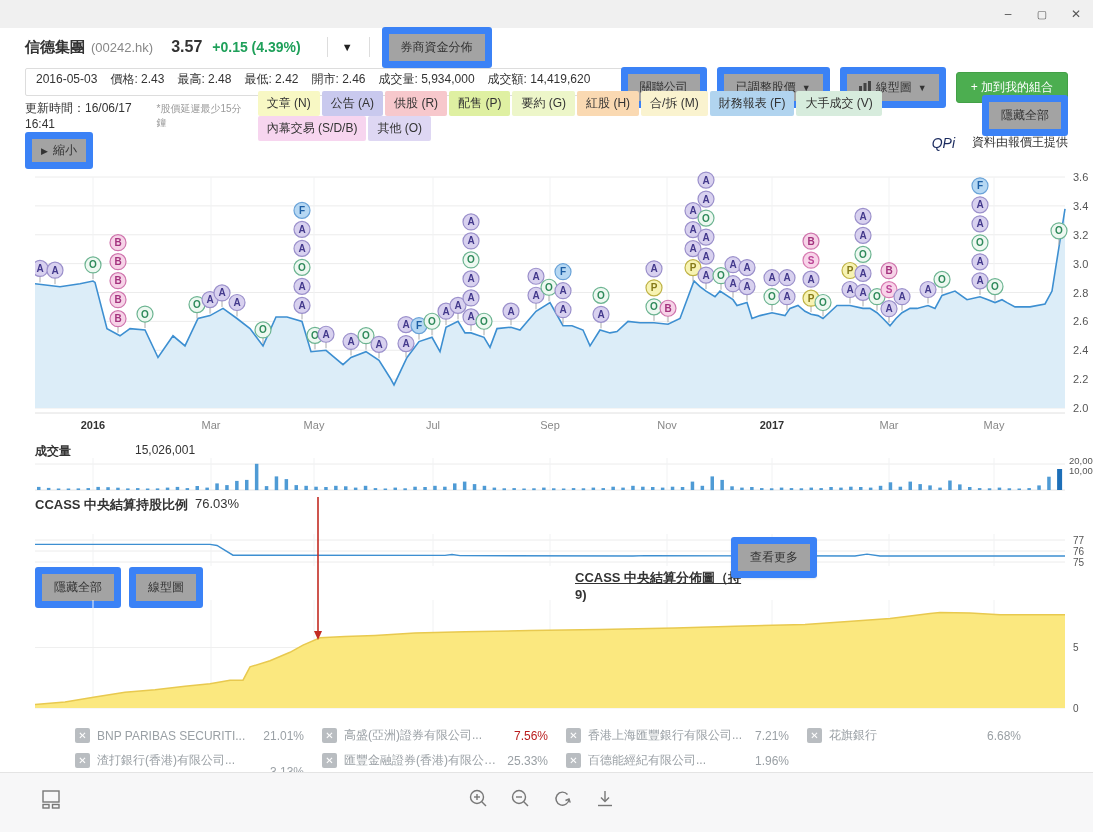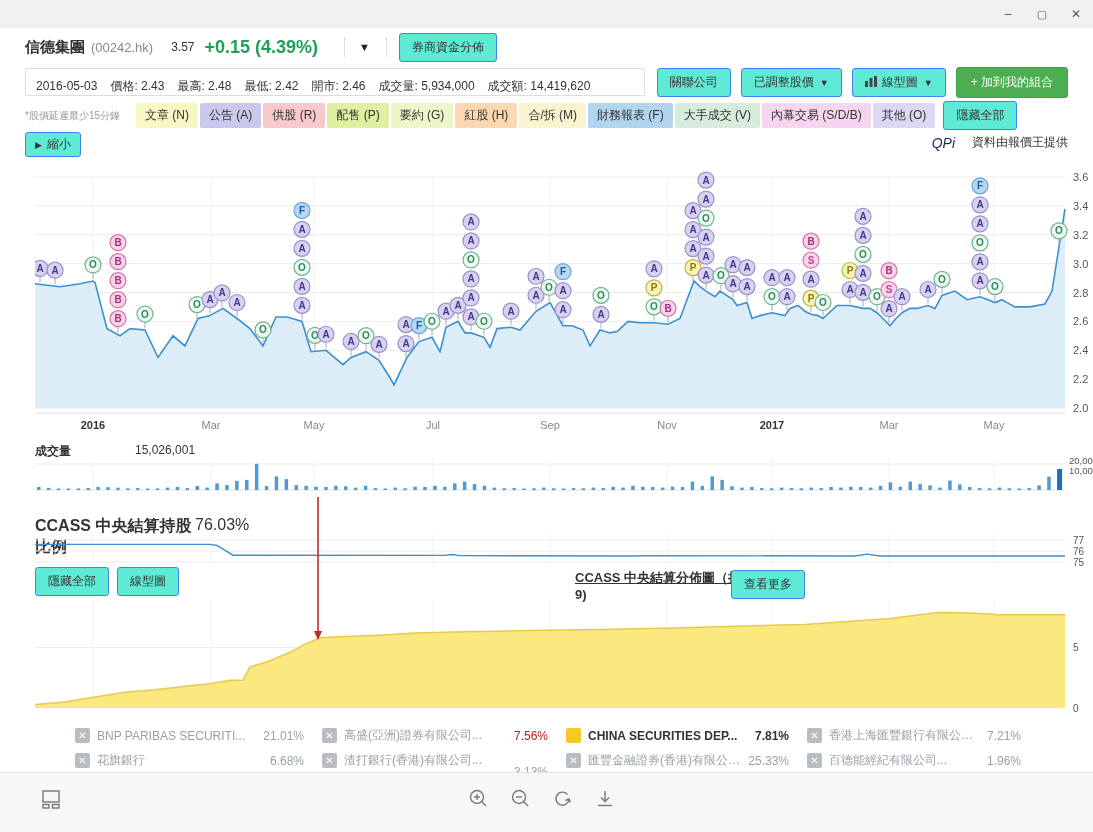--- a/index.html
+++ b/index.html
@@ -7,58 +7,58 @@
        font-family:"Liberation Sans",sans-serif;color:#333;overflow:hidden}
   .abs{position:absolute}
   
   .titlebar{position:absolute;top:0;left:0;width:1093px;height:28px;background:#f0f0f0}
   .win-btn{position:absolute;top:0;width:34px;height:28px;display:flex;align-items:center;
            justify-content:center;color:#555;font-size:12px;cursor:default}
   
   .header{position:absolute;top:30px;left:25px;right:25px;height:34px;display:flex;align-items:center}
   .h-title{font-size:15px;font-weight:bold;margin-right:6px}
   .h-code{font-size:13px;color:#888;margin-right:18px}
-  .h-price{font-size:12px;font-weight:normal;margin-right:10px}
-  .h-change{font-size:18px;font-weight:bold;margin-right:14px}
+  .h-price{font-size:16px;font-weight:bold;margin-right:10px}
+  .h-change{font-size:14px;font-weight:bold;margin-right:14px}
   .h-div{width:1px;height:20px;background:#ddd;margin:0 12px}
   .h-stat{font-size:13px;margin-right:16px;white-space:nowrap}
   .h-caret{font-size:11px;color:#222;margin:0 4px 0 2px}
-  .btn{display:inline-flex;align-items:center;justify-content:center;background:#5eead4;
-       border:1px solid #3b82f6;border-radius:3px;font-size:12px;color:#333;padding:5px 12px;
+  .btn{display:inline-flex;align-items:center;justify-content:center;background:#a3a3a3;
+       border:7px solid #3b82f6;border-radius:3px;font-size:12px;color:#333;padding:5px 12px;
        white-space:nowrap;cursor:pointer}
   
   .infobar{position:absolute;top:68px;left:25px;width:620px;height:28px;border:1px solid #ddd;
-           border-radius:2px;display:flex;align-items:flex-end;padding:0 10px;box-sizing:border-box}
+           border-radius:2px;display:flex;align-items:flex-start;padding:0 10px;box-sizing:border-box}
   .i-stat{font-size:12px;margin-right:13px;white-space:nowrap}
   .infobtns{position:absolute;top:67px;right:25px;display:flex;gap:10px;align-items:center}
   .btn-green{background:#4cae50;border:1px solid #43a047;color:#fff;font-size:12px;
              border-radius:3px;padding:6px 14px;cursor:pointer}
   .bars-ico{display:inline-block;margin-right:5px}
   
   .filterbar{position:absolute;top:103px;left:25px;right:25px;height:25px;display:flex;align-items:center}
   .f-update{font-size:12px;color:#333;margin-right:6px}
   .f-note{font-size:10px;color:#999;margin-right:16px}
   .tag{display:inline-block;font-size:12px;color:#333;padding:4px 9px;margin-right:2px;
        border-radius:2px;cursor:pointer;white-space:nowrap}
   .hideall{margin-left:6px}
   
   .shrink{position:absolute;top:132px;left:25px}
   .provider{position:absolute;top:134px;right:25px;font-size:12px;color:#333;display:flex;align-items:center}
   .qpi{font-weight:normal;font-style:italic;color:#1a2a5e;font-size:14px;margin-right:17px}
   
   .chart-svg{position:absolute;left:35px}
   .vol-head{position:absolute;top:443px;left:35px;font-size:12px;display:flex}
   .vol-label{font-weight:bold;width:100px}
-  .ccass-head{position:absolute;top:516px;left:35px;font-size:16px;display:flex}
+  .ccass-head{position:absolute;top:496px;left:35px;font-size:13px;display:flex}
   .ccass-label{font-weight:bold;width:160px}
   .sec-btns{position:absolute;top:567px;left:35px;display:flex;gap:8px}
   .dist-title{position:absolute;top:569px;left:575px;font-size:13px;font-weight:bold;
               text-decoration:underline;white-space:nowrap}
   .dist-title2{position:absolute;top:587px;left:575px;font-size:13px;font-weight:bold}
-  .more-btn{position:absolute;top:570px;left:731px;box-shadow:0 1px 2px rgba(0,0,0,.08)}
+  .more-btn{position:absolute;top:537px;left:731px;box-shadow:0 1px 2px rgba(0,0,0,.08)}
   
   .legend{position:absolute;top:723px;left:75px;width:960px;display:grid;
           grid-template-columns:243px 240px 237px 228px;grid-auto-rows:25px;column-gap:4px}
   .lg-cell{display:flex;align-items:center;font-size:12px;overflow:hidden}
   .lg-ico{width:15px;height:15px;border-radius:2px;margin-right:7px;flex:0 0 15px;
           display:flex;align-items:center;justify-content:center;font-size:10px;color:#fff;cursor:pointer}
   .lg-name{flex:1;white-space:nowrap;overflow:hidden;text-overflow:ellipsis;margin-right:8px}
   .lg-pct{white-space:nowrap;padding-right:14px}
   
   .bottombar{position:absolute;top:772px;left:0;width:1093px;height:60px;background:#f7f7f8;
@@ -103,20 +103,21 @@
           <rect x="9" y="0" width="3" height="11" fill="#444"></rect>
         </svg>
     </span>
     <span>線型圖</span>
     <span style="font-size:9px;margin-left:6px">▼</span>
   </button>
   <button class="btn-green">+ 加到我的組合</button>
 </div>
 
 <div class="filterbar">
+  <span class="f-update">更新時間：16/06/17 16:41</span>
   <span class="f-note">*股價延遲最少15分鐘</span>
   <span id="tags"><span class="tag" style="background: rgb(248, 248, 196);">文章 (N)</span><span class="tag" style="background: rgb(201, 201, 238);">公告 (A)</span><span class="tag" style="background: rgb(247, 200, 204);">供股 (R)</span><span class="tag" style="background: rgb(223, 240, 162);">配售 (P)</span><span class="tag" style="background: rgb(237, 246, 201);">要約 (G)</span><span class="tag" style="background: rgb(250, 217, 178);">紅股 (H)</span><span class="tag" style="background: rgb(250, 243, 207);">合/拆 (M)</span><span class="tag" style="background: rgb(177, 212, 239);">財務報表 (F)</span><span class="tag" style="background: rgb(215, 236, 221);">大手成交 (V)</span><span class="tag" style="background: rgb(247, 213, 239);">內幕交易 (S/D/B)</span><span class="tag" style="background: rgb(222, 215, 243);">其他 (O)</span></span>
   <button class="btn hideall">隱藏全部</button>
 </div>
 
 <div class="shrink">
   <button class="btn" style="padding:3px 9px">
     <span style="font-size:9px;margin-right:5px">▶</span>
     <span>縮小</span>
   </button>
@@ -593,25 +594,20 @@
       <span class="lg-ico" style="background: rgb(185, 189, 193);">✕</span>
       <span class="lg-name" style="color: rgb(154, 160, 165);">BNP PARIBAS SECURITI...</span>
       <span class="lg-pct" style="color: rgb(154, 160, 165);">21.01%</span>
     </div>
     <div class="lg-cell">
       <span class="lg-ico" style="background: rgb(185, 189, 193);">✕</span>
       <span class="lg-name" style="color: rgb(154, 160, 165);">高盛(亞洲)證券有限公司...</span>
       <span class="lg-pct" style="color: #b91c1c;">7.56%</span>
     </div>
     <div class="lg-cell">
-      <span class="lg-ico" style="background: rgb(245, 200, 36);"></span>
-      <span class="lg-name" style="color: rgb(51, 51, 51); font-weight: bold;">CHINA SECURITIES DEP...</span>
-      <span class="lg-pct" style="color: rgb(51, 51, 51); font-weight: bold;">7.81%</span>
-    </div>
-    <div class="lg-cell">
       <span class="lg-ico" style="background: rgb(185, 189, 193);">✕</span>
       <span class="lg-name" style="color: rgb(154, 160, 165);">香港上海匯豐銀行有限公司...</span>
       <span class="lg-pct" style="color: rgb(154, 160, 165);">7.21%</span>
     </div>
     <div class="lg-cell">
       <span class="lg-ico" style="background: rgb(185, 189, 193);">✕</span>
       <span class="lg-name" style="color: rgb(154, 160, 165);">花旗銀行</span>
       <span class="lg-pct" style="color: rgb(154, 160, 165);">6.68%</span>
     </div>
     <div class="lg-cell">

